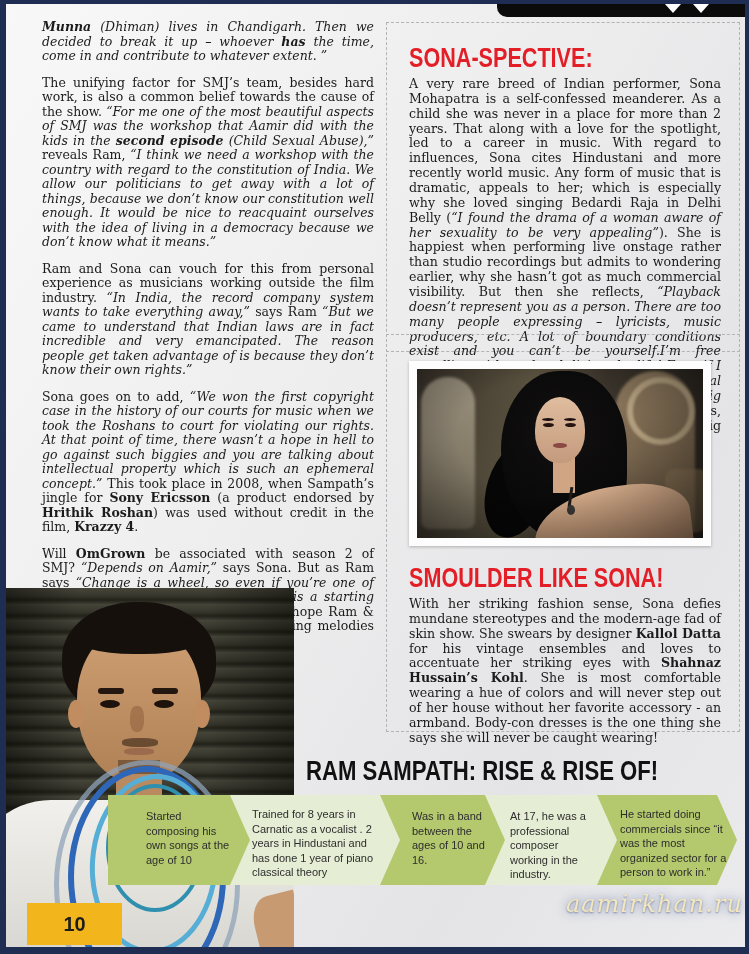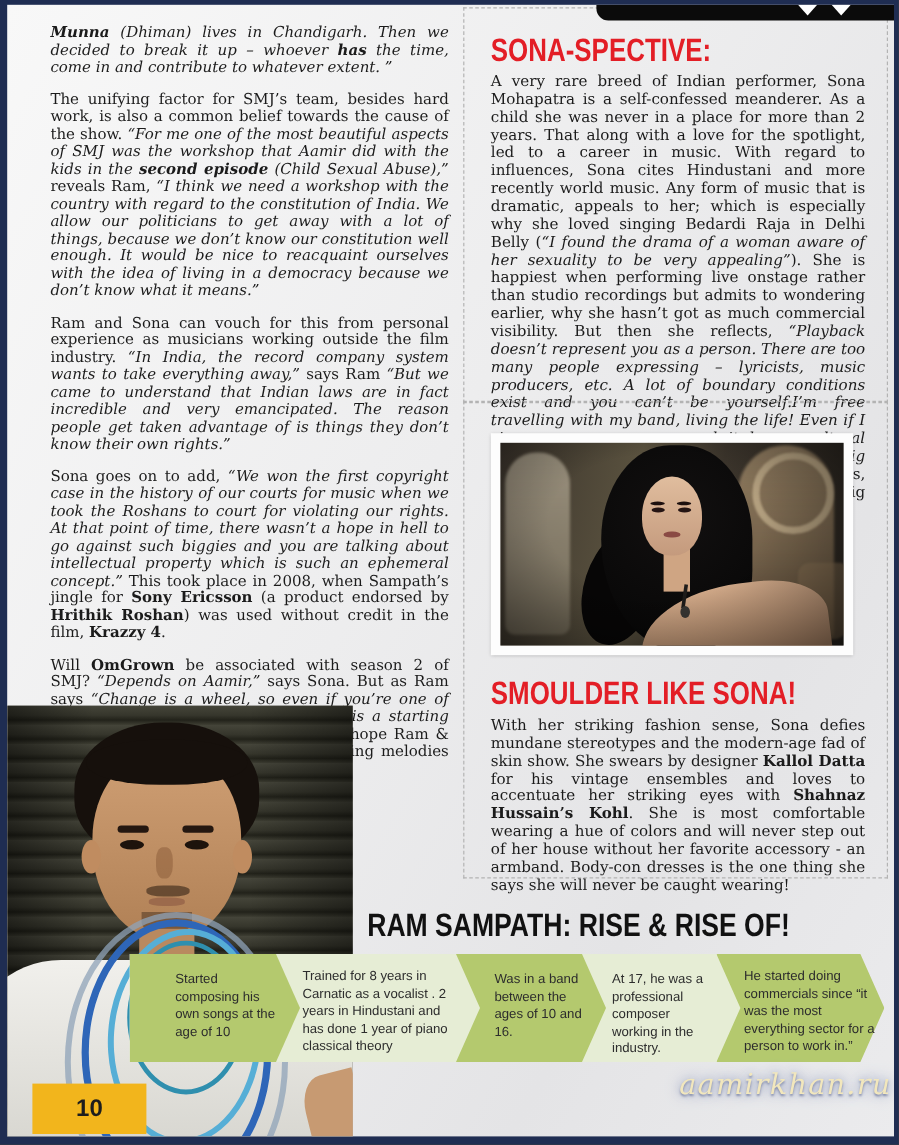--- a/index.html
+++ b/index.html
@@ -16,21 +16,21 @@
   .nav-arrow.a2{left:196px;}
 
   
   .leftcol{position:absolute;left:36px;top:16px;width:332px;
            font-family:"DejaVu Serif",serif;font-size:12.5px;line-height:1.16;
            color:#1b1b1b;text-align:justify;}
   .leftcol p{margin:0 0 12px 0;}
 
   
   .dashbox{position:absolute;border:1px dashed #b3b3b3;background:transparent;}
-  .box1{left:380px;top:2px;width:352px;height:328px;}
+  .box1{left:380px;top:18px;width:352px;height:328px;}
   .box2{left:380px;top:330px;width:352px;height:396px;}
   .red-head{color:#e31e26;font-weight:bold;font-size:27px;letter-spacing:0px;
             transform:scaleX(.8);transform-origin:left center;white-space:nowrap;
             font-family:"Liberation Sans",sans-serif;}
   .box-body{font-family:"DejaVu Serif",serif;font-size:12.6px;line-height:1.18;
             color:#1b1b1b;text-align:justify;}
   .box1 .red-head{position:absolute;left:22px;top:20px;}
   .box1 .box-body{position:absolute;left:22px;top:54px;width:312px;}
   .box2 .red-head{position:absolute;left:22px;top:228px;}
   .box2 .box-body{position:absolute;left:22px;top:262px;width:312px;}
@@ -134,21 +134,21 @@
   <div class="page">
 
     <div class="topbar">
       <div class="nav-arrow a1"></div>
       <div class="nav-arrow a2"></div>
     </div>
 
     <div class="leftcol">
       <p><b><i>Munna</i></b><i> (Dhiman) lives in Chandigarh. Then we decided to break it up – whoever <b>has</b> the time, come in and contribute to whatever extent. ”</i></p>
       <p>The unifying factor for SMJ’s team, besides hard work, is also a common belief towards the cause of the show. <i>“For me one of the most beautiful aspects of SMJ was the workshop that Aamir did with the kids in the <b>second episode</b> (Child Sexual Abuse),”</i> reveals Ram, <i>“I think we need a workshop with the country with regard to the constitution of India. We allow our politicians to get away with a lot of things, because we don’t know our constitution well enough. It would be nice to reacquaint ourselves with the idea of living in a democracy because we don’t know what it means.”</i></p>
-      <p>Ram and Sona can vouch for this from personal experience as musicians working outside the film industry. <i>“In India, the record company system wants to take everything away,”</i> says Ram <i>“But we came to understand that Indian laws are in fact incredible and very emancipated. The reason people get taken advantage of is things they don’t know their own rights.”</i></p>
+      <p>Ram and Sona can vouch for this from personal experience as musicians working outside the film industry. <i>“In India, the record company system wants to take everything away,”</i> says Ram <i>“But we came to understand that Indian laws are in fact incredible and very emancipated. The reason people get taken advantage of is because they don’t know their own rights.”</i></p>
       <p>Sona goes on to add, <i>“We won the first copyright case in the history of our courts for music when we took the Roshans to court for violating our rights. At that point of time, there wasn’t a hope in hell to go against such biggies and you are talking about intellectual property which is such an ephemeral concept.”</i> This took place in 2008, when Sampath’s jingle for <b>Sony Ericsson</b> (a product endorsed by <b>Hrithik Roshan</b>) was used without credit in the film, <b>Krazzy 4</b>.</p>
       <p>Will <b>OmGrown</b> be associated with season 2 of SMJ? <i>“Depends on Aamir,”</i> says Sona. But as Ram says <i>“Change is a wheel, so even if you’re one of the cogs in it, it is good enough - it is a starting point.”</i> With or without SMJ, we sure hope Ram &amp; Sona continue making thought provoking melodies for a long, long time!</p>
     </div>
 
     <div class="dashbox box1">
       <div class="red-head">SONA-SPECTIVE:</div>
       <div class="box-body">A very rare breed of Indian performer, Sona Mohapatra is a self-confessed meanderer. As a child she was never in a place for more than 2 years. That along with a love for the spotlight, led to a career in music. With regard to influences, Sona cites Hindustani and more recently world music. Any form of music that is dramatic, appeals to her; which is especially why she loved singing Bedardi Raja in Delhi Belly (<i>“I found the drama of a woman aware of her sexuality to be very appealing”</i>). She is happiest when performing live onstage rather than studio recordings but admits to wondering earlier, why she hasn’t got as much commercial visibility. But then she reflects, <i>“Playback doesn’t represent you as a person. There are too many people expressing – lyricists, music producers, etc. A lot of boundary conditions exist and you can’t be yourself.I’m free travelling with my band, living the life! Even if I sing <b>one song</b> a year and it has a cultural impact, that means much more than a big repertoire.”</i> One who steers clear of clichés, Sona Mohapatra is on her way to achieving big while creating her <i>own</i> path!</div>
     </div>
 
     <div class="dashbox box2">
@@ -205,21 +205,21 @@
     <div class="ram-head-line">RAM SAMPATH: RISE &amp; RISE OF!</div>
 
     <div class="band">
       <div class="chev d1"></div>
       <div class="chev d2"></div>
       <div class="chev d3"></div>
       <div class="tl-text tl-1">Started composing his own songs at the age of 10</div>
       <div class="tl-text tl-2">Trained for 8 years in Carnatic as a vocalist . 2 years in Hindustani and has done 1 year of piano classical theory</div>
       <div class="tl-text tl-3">Was in a band between the ages of 10 and 16.</div>
       <div class="tl-text tl-4">At 17, he was a professional composer working in the industry.</div>
-      <div class="tl-text tl-5">He started doing commercials since “it was the most everything sector for a person to work in.”</div>
+      <div class="tl-text tl-5">He started doing commercials since “it was the most organized sector for a person to work in.”</div>
     </div>
 
     <div class="pagenum">10</div>
     <div class="maglogo">
     </div>
     <div class="watermark">aamirkhan.ru</div>
 
   </div>
 </div>
 

